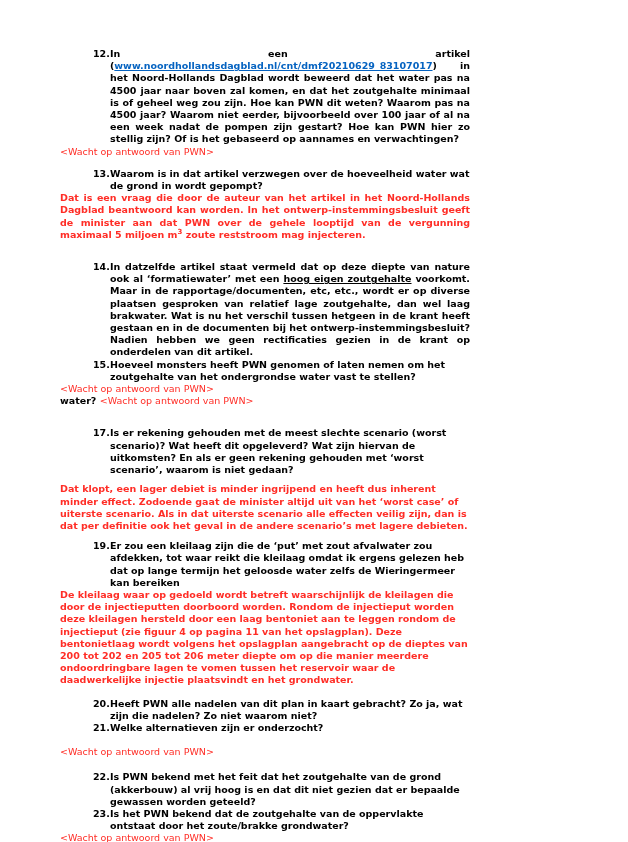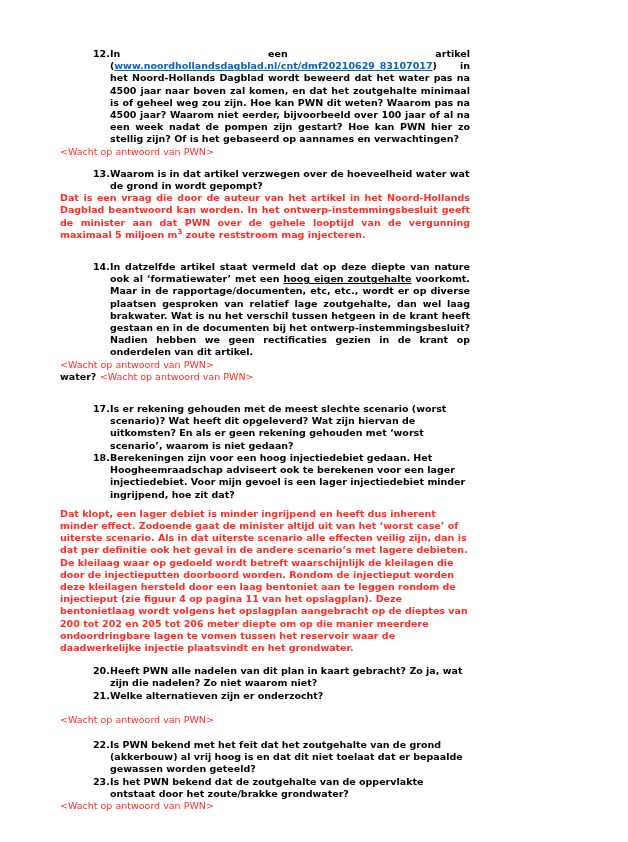--- a/index.html
+++ b/index.html
@@ -83,54 +83,58 @@
     <span class="num">13.</span>
     <span class="txt">Waarom is in dat artikel verzwegen over de hoeveelheid water wat de grond in wordt gepompt?</span>
   </div>
   <div class="ans just"><span>Dat is een vraag die door de auteur van het artikel in het Noord-Hollands Dagblad beantwoord kan worden. In het ontwerp-instemmingsbesluit geeft de minister aan dat PWN over de gehele looptijd van de vergunning maximaal 5 miljoen m</span><sup class="cube">3</sup><span> zoute reststroom mag injecteren.</span></div>
 
   <div class="q just gap4">
     <span class="num">14.</span>
     <span class="txt"><span>In datzelfde artikel staat vermeld dat op deze diepte van nature ook al ‘formatiewater’ met een </span><span class="ul">hoog eigen zoutgehalte</span><span> voorkomt. Maar in de rapportage/documenten, etc, etc., wordt er op diverse plaatsen gesproken van relatief lage zoutgehalte, dan wel laag brakwater. Wat is nu het verschil tussen hetgeen in de krant heeft gestaan en in de documenten bij het ontwerp-instemmingsbesluit? Nadien hebben we geen rectificaties gezien in de krant op onderdelen van dit artikel.</span></span>
   </div>
 
+  <div class="q">
+    <span class="num">15.</span>
+    <span class="txt">Hoeveel monsters heeft PWN genomen of laten nemen om het zoutgehalte van het ondergrondse water vast te stellen?</span>
+  </div>
   <div class="wait">&lt;Wacht op antwoord van PWN&gt;</div>
 
   <div class="q16line2">
     <span>water?</span>
     <span class="wait">&lt;Wacht op antwoord van PWN&gt;</span>
   </div>
 
   <div class="q gap36">
     <span class="num">17.</span>
     <span class="txt">Is er rekening gehouden met de meest slechte scenario (worst scenario)? Wat heeft dit opgeleverd? Wat zijn hiervan de uitkomsten? En als er geen rekening gehouden met ‘worst scenario’, waarom is niet gedaan?</span>
   </div>
 
-  <div class="q">
-    <span class="num">18.</span>
-    <span class="txt">Berekeningen zijn voor een hoog injectiedebiet gedaan. Het Hoogheemraadschap adviseert ook te berekenen voor een lager injectiedebiet. Voor mijn gevoel is een lager injectiedebiet minder ingrijpend, hoe zit dat?</span>
-  </div>
   <div class="ans gap7">Dat klopt, een lager debiet is minder ingrijpend en heeft dus inherent minder effect. Zodoende gaat de minister altijd uit van het ‘worst case’ of uiterste scenario. Als in dat uiterste scenario alle effecten veilig zijn, dan is dat per definitie ook het geval in de andere scenario’s met lagere debieten.</div>
 
+  <div class="q gap8">
+    <span class="num">19.</span>
+    <span class="txt">Er zou een kleilaag zijn die de ‘put’ met zout afvalwater zou afdekken, tot waar reikt die kleilaag omdat ik ergens gelezen heb dat op lange termijn het geloosde water zelfs de Wieringermeer kan bereiken</span>
+  </div>
   <div class="ans">De kleilaag waar op gedoeld wordt betreft waarschijnlijk de kleilagen die door de injectieputten doorboord worden. Rondom de injectieput worden deze kleilagen hersteld door een laag bentoniet aan te leggen rondom de injectieput (zie figuur 4 op pagina 11 van het opslagplan). Deze bentonietlaag wordt volgens het opslagplan aangebracht op de dieptes van 200 tot 202 en 205 tot 206 meter diepte om op die manier meerdere ondoordringbare lagen te vomen tussen het reservoir waar de daadwerkelijke injectie plaatsvindt en het grondwater.</div>
 
   <div class="q gap11">
     <span class="num">20.</span>
     <span class="txt">Heeft PWN alle nadelen van dit plan in kaart gebracht? Zo ja, wat zijn die nadelen? Zo niet waarom niet?</span>
   </div>
 
   <div class="q">
     <span class="num">21.</span>
     <span class="txt">Welke alternatieven zijn er onderzocht?</span>
   </div>
   <div class="wait gap12">&lt;Wacht op antwoord van PWN&gt;</div>
 
   <div class="q gap13">
     <span class="num">22.</span>
-    <span class="txt">Is PWN bekend met het feit dat het zoutgehalte van de grond (akkerbouw) al vrij hoog is en dat dit niet toelaat dat er bepaalde gewassen worden geteeld?</span>
+    <span class="txt">Is PWN bekend met het feit dat het zoutgehalte van de grond (akkerbouw) al vrij hoog is en dat dit niet gezien dat er bepaalde gewassen worden geteeld?</span>
   </div>
 
   <div class="q">
     <span class="num">23.</span>
     <span class="txt">Is het PWN bekend dat de zoutgehalte van de oppervlakte ontstaat door het zoute/brakke grondwater?</span>
   </div>
   <div class="wait">&lt;Wacht op antwoord van PWN&gt;</div>
 
 </div>
 

